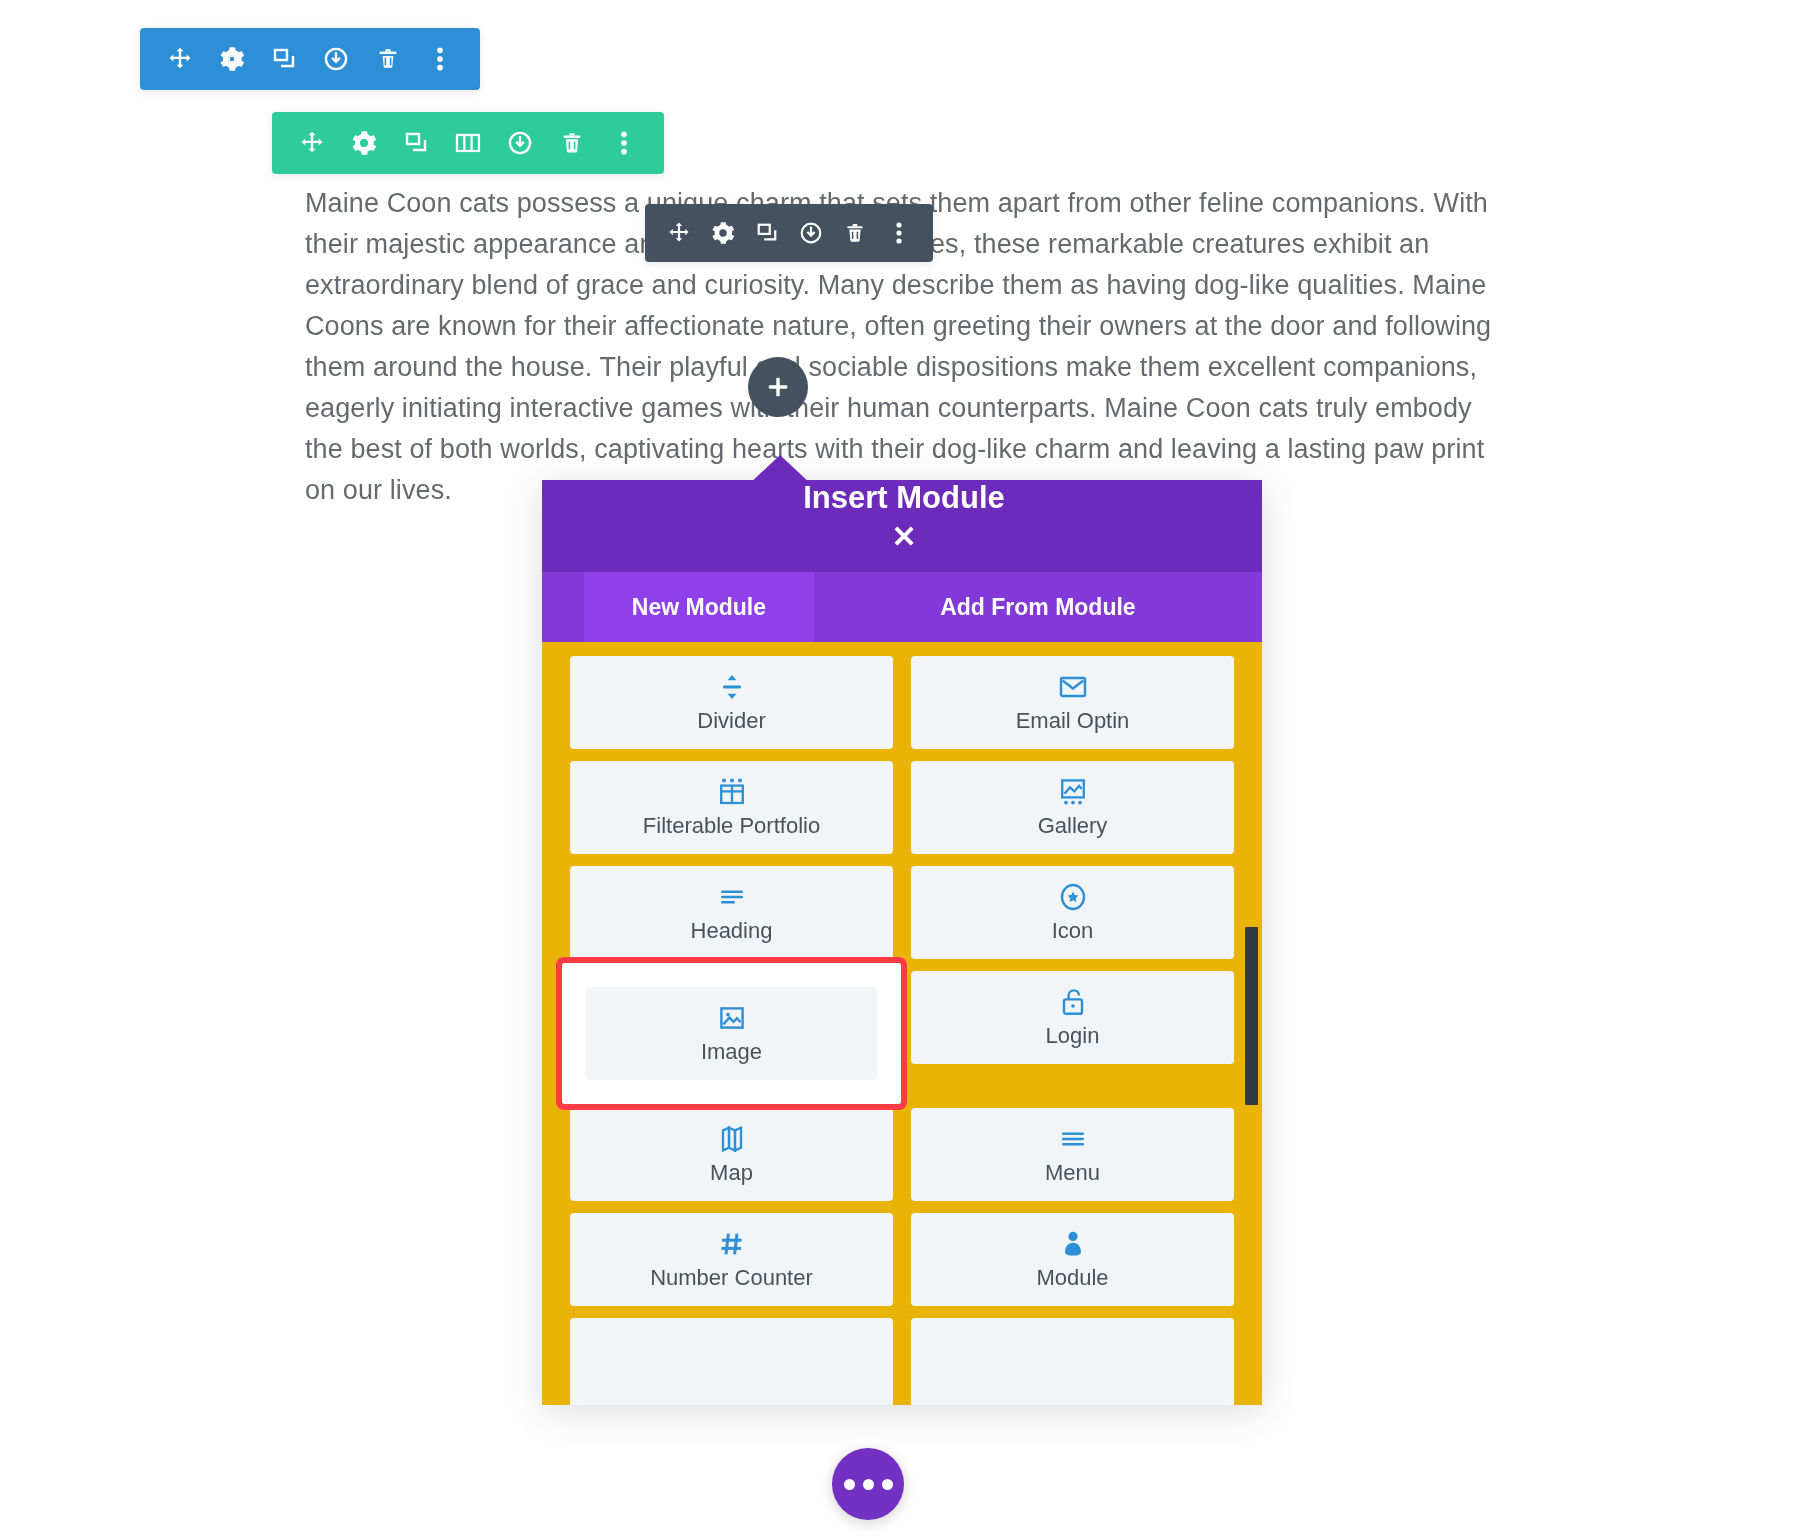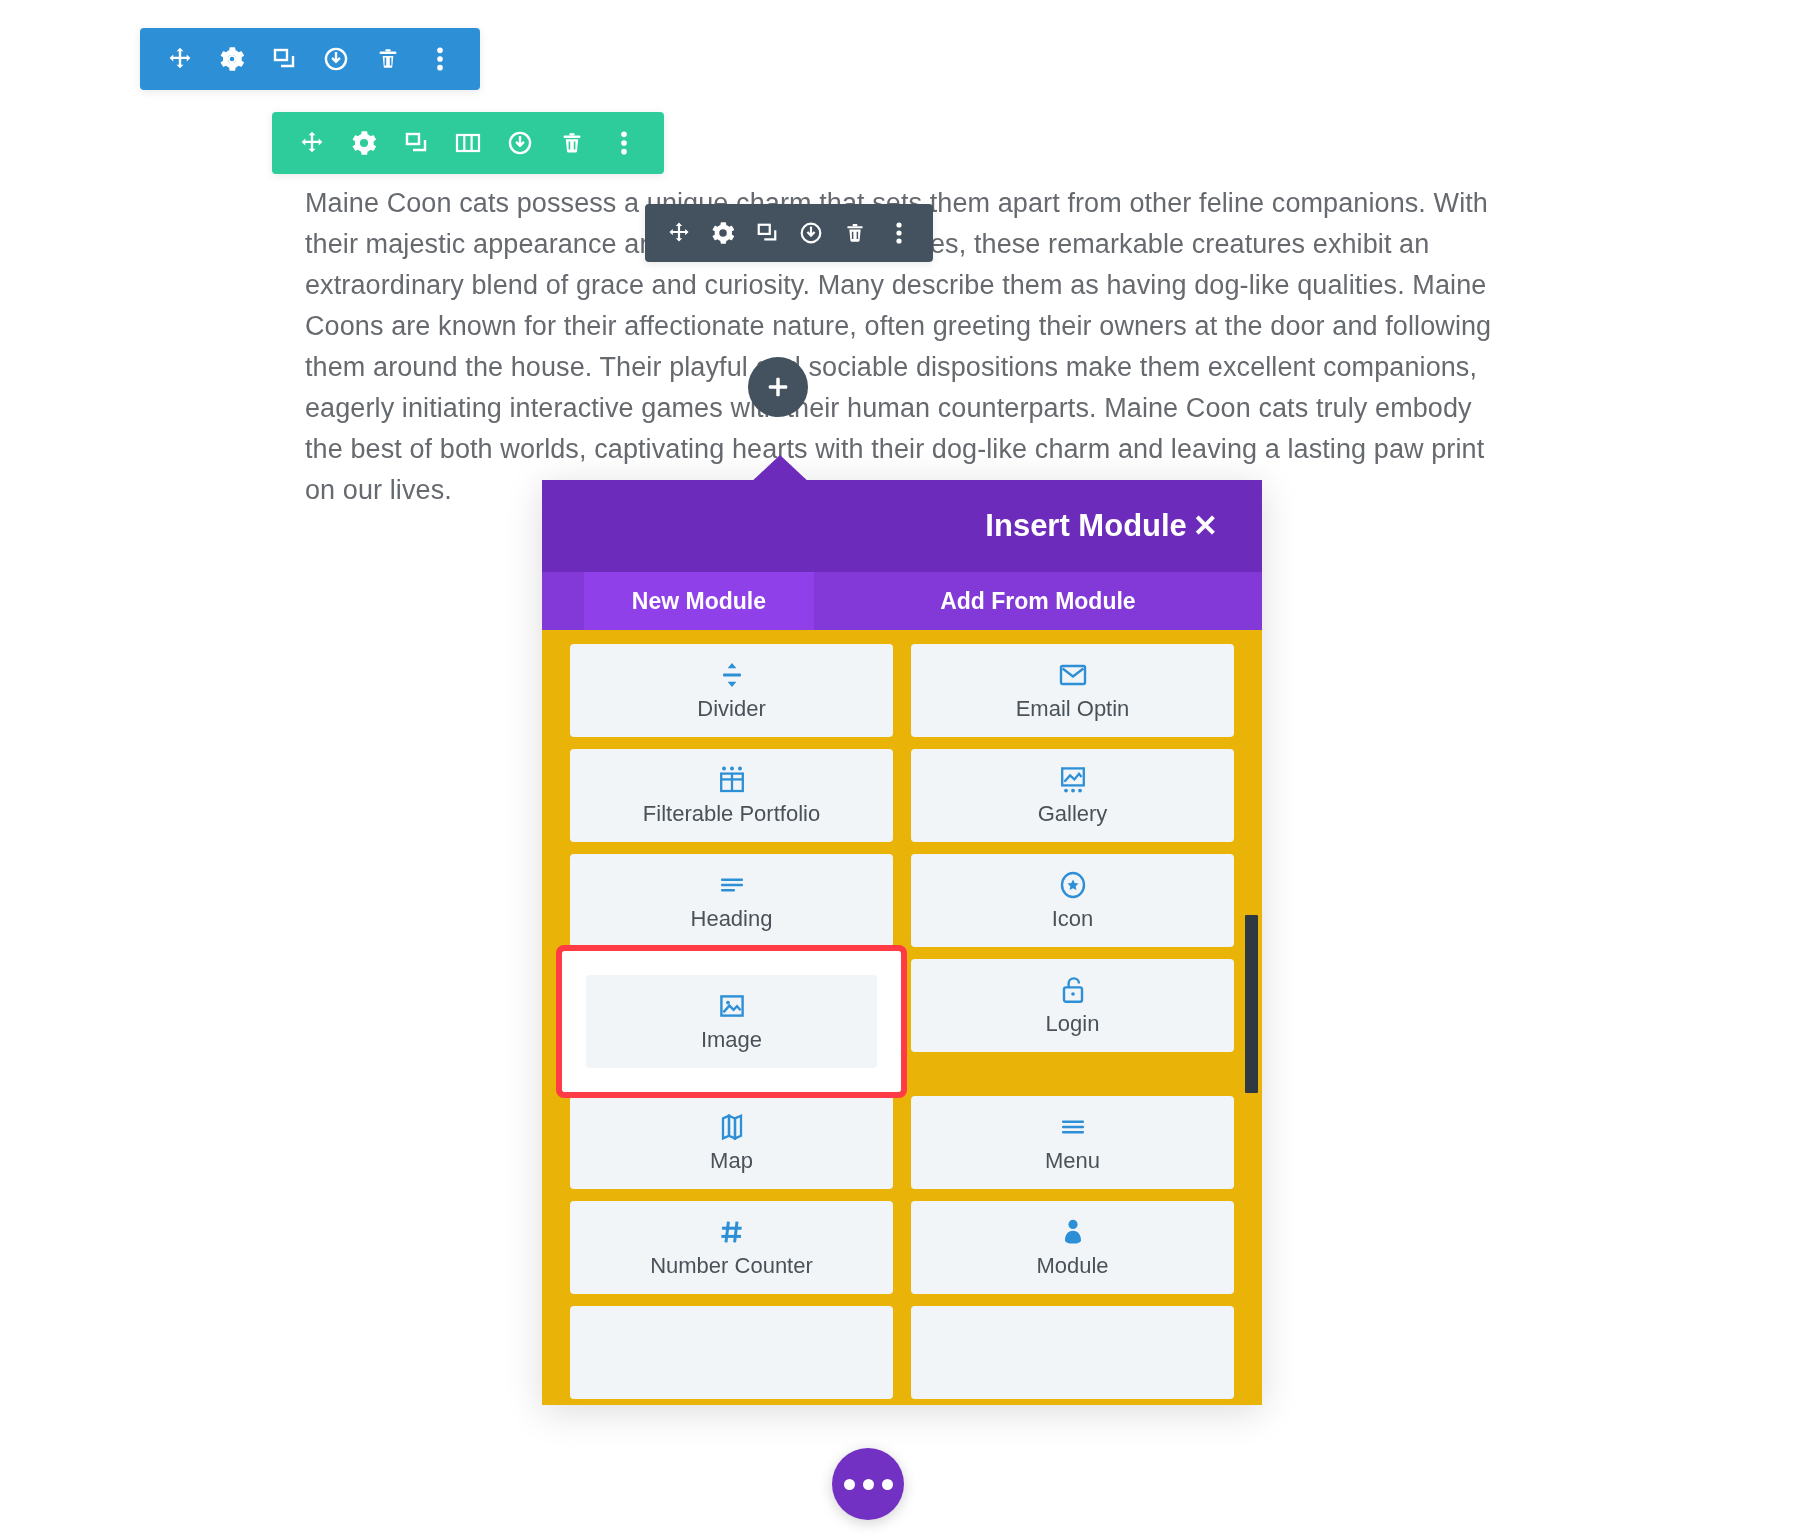--- a/index.html
+++ b/index.html
@@ -69,29 +69,30 @@
     position: absolute;
     left: 748px; top: 455px;
     width: 0; height: 0;
     border-left: 32px solid transparent;
     border-right: 32px solid transparent;
     border-bottom: 30px solid #6c2bba;
     z-index: 9;
   }
   .modal-header {
     height: 92px; background: #6c2bba;
-    display: flex; align-items: center; justify-content: flex-end;
+    display: flex; align-items: center; justify-content: flex-start;
     padding: 0 38px 0 42px;
+    flex-direction: column;
   }
   .modal-title { color:#fff; font-size: 31px; font-weight: 700; }
   .modal-close {
     color:#fff; font-size: 30px; font-weight: 700;
     cursor: pointer; line-height: 1; padding: 6px;
   }
-  .modal-tabs { display: flex; height: 58px; background: #8239d8; padding-left: 42px; }
+  .modal-tabs { display: flex; height: 70px; background: #8239d8; padding-left: 42px; }
   .tab {
     display: flex; align-items: center; justify-content: center;
     color: #fff; font-size: 23px; font-weight: 700; cursor: pointer;
   }
   .tab.active { background: #9040e8; }
   #tab-new { width: 244px; }
   #tab-library { width: 476px; }
 
   .modal-body {
     position: relative;

